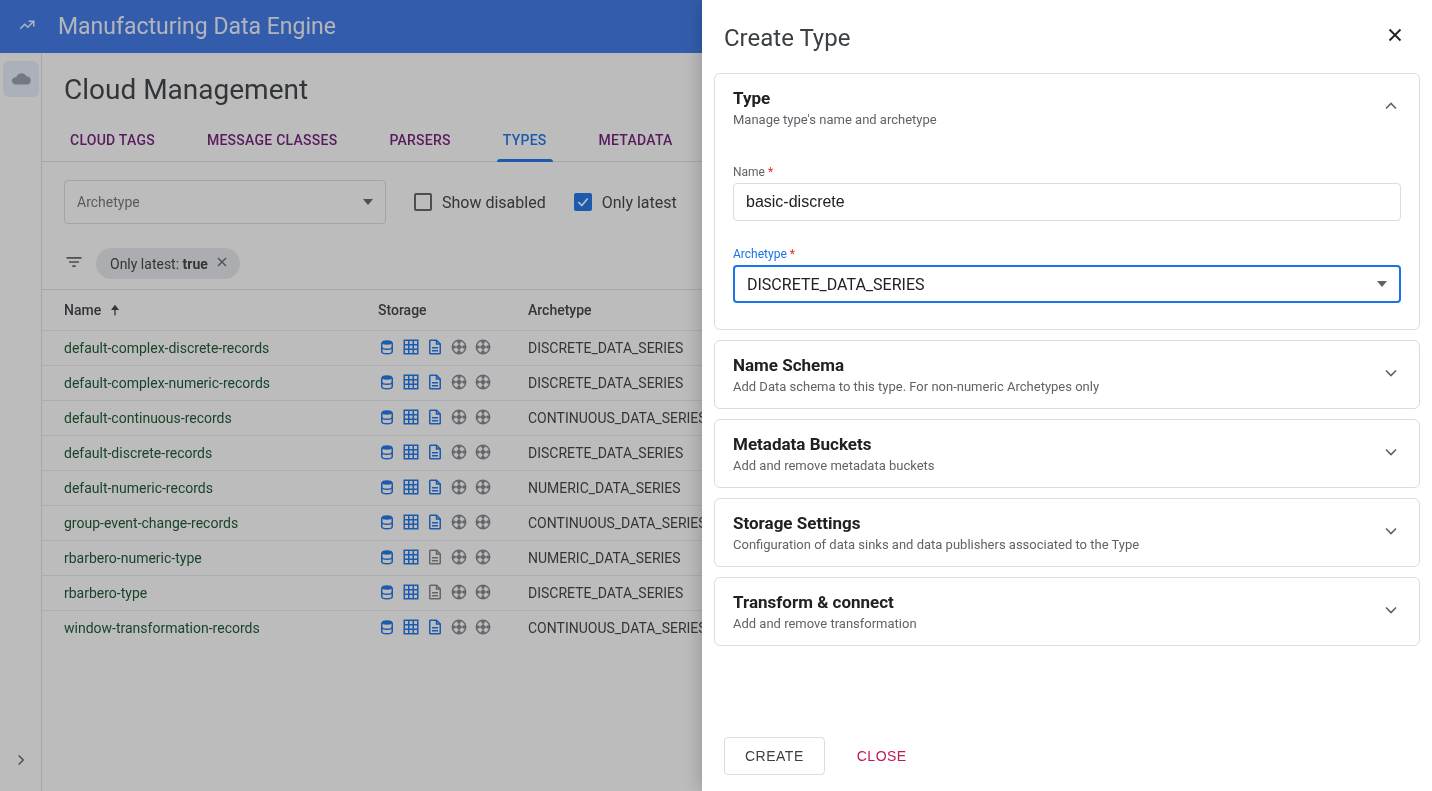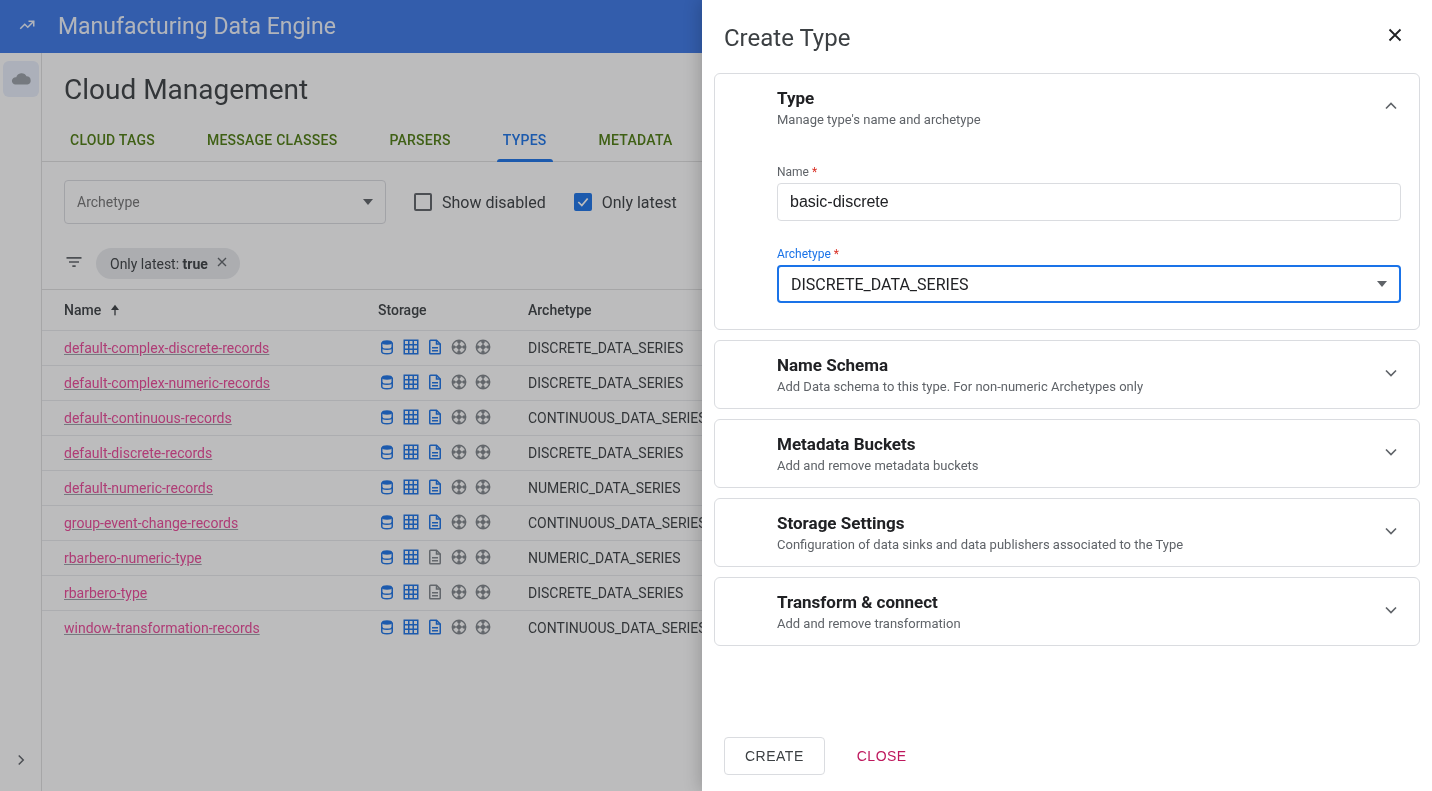--- a/index.html
+++ b/index.html
@@ -21,21 +21,21 @@
   .sidebar { width: 42px; background: #fff; border-right: 1px solid #e0e0e0; display: flex; flex-direction: column; align-items: center; justify-content: space-between; padding: 8px 0; }
   .sidebar .cloud-icon { width: 36px; height: 36px; border-radius: 6px; background: #e8eefb; display:flex; align-items:center; justify-content:center;}
   .sidebar .cloud-icon svg { width: 22px; height: 22px; }
   .sidebar .chevron { font-size: 18px; color: #5f6368; padding: 10px 0; cursor: pointer; }
 
   .main { flex: 1; padding: 0; }
   .page-title { font-size: 28px; font-weight: 400; padding: 20px 22px 12px; color: #3c4043; }
 
   
   .tabs { display: flex; gap: 40px; border-bottom: 1px solid #e0e0e0; padding: 0 22px; }
-  .tab { padding: 14px 6px 13px; color: #4d7c0f; font-size: 14px; font-weight: 500; letter-spacing: 0.25px; cursor: pointer; position: relative; }
+  .tab { padding: 14px 6px 13px; color: #701a75; font-size: 14px; font-weight: 500; letter-spacing: 0.25px; cursor: pointer; position: relative; }
   .tab.active { color: #1a73e8; }
   .tab.active::after { content:""; position:absolute; left:0; right:0; bottom:-1px; height:3px; background:#1a73e8; border-radius:3px 3px 0 0;}
 
   
   .filter-row { display:flex; align-items:center; gap:28px; padding: 18px 22px 8px; }
   .archetype-select { width: 322px; height: 44px; border: 1px solid #dadce0; border-radius: 4px; display:flex; align-items:center; justify-content:space-between; padding: 0 12px; color:#757575; background:#fff; cursor:pointer; }
   .archetype-select svg { width: 10px; height: 10px; }
   .check-wrap { display:flex; align-items:center; gap:10px; font-size:16px; color:#3c4043; cursor:pointer;}
   .checkbox { width: 18px; height:18px; border: 2px solid #5f6368; border-radius: 2px; display:inline-flex; align-items:center; justify-content:center;}
   .checkbox.checked { background:#1a73e8; border-color:#1a73e8; color:#fff;}
@@ -47,40 +47,40 @@
   .chip { background:#e8eaed; border-radius:16px; padding:6px 10px 6px 14px; display:flex; align-items:center; gap:6px; font-size:14px; color:#3c4043; cursor:pointer;}
   .chip svg { width: 16px; height:16px; }
 
   
   .table { border-top: 1px solid #e0e0e0; margin-top: 4px;}
   .thead, .trow { display:grid; grid-template-columns: 314px 150px auto; padding: 0 22px; align-items:center; }
   .thead { height: 40px; font-weight:500; color:#3c4043; font-size:14px;}
   .thead .sort { display:flex; align-items:center; gap:6px;}
   .thead .sort svg { width: 16px; height:16px;}
   .trow { height: 35px; border-top: 1px solid #e8eaed; font-size:14px;}
-  .namecell a { color:#ec4899; text-decoration: underline; text-decoration-color:#9aa0a6; cursor:pointer;}
+  .namecell a { color:#14532d; text-decoration-color:#9aa0a6; cursor:pointer;}
   .storage-icons { display:flex; gap:6px; align-items:center;}
   .storage-icons svg { width:18px; height:18px; }
   .ico-blue { color:#1a73e8; }
   .ico-grey { color:#80868b; }
   .archcell { color:#3c4043; }
 
   
   .dim { position:absolute; inset:0; background: rgba(32,33,36,0.3); }
 
   
   .drawer { position:absolute; top:0; right:0; bottom:0; width: 730px; background:#fff;
     box-shadow: -2px 0 16px rgba(0,0,0,0.2); display:flex; flex-direction:column;}
   .drawer-header { display:flex; justify-content:space-between; align-items:center; padding: 20px 22px 12px;}
   .drawer-title { font-size: 24px; font-weight:400; color:#3c4043;}
   .drawer-close { font-size:22px; cursor:pointer; color:#3c4043; padding:4px;}
 
   .drawer-body { flex:1; padding: 6px 12px 0; overflow-y:auto; }
 
-  .dpanel { border:1px solid #dadce0; border-radius:6px; margin-bottom:10px;padding-left:44px; }
+  .dpanel { border:1px solid #dadce0; border-radius:6px; margin-bottom:10px; }
   .dpanel-head { display:flex; justify-content:space-between; align-items:center; padding: 14px 18px; cursor:pointer;}
   .dpanel-titles { }
   .dpanel-title { font-size:17px; font-weight:700; color:#202124;}
   .dpanel-sub { font-size:13px; color:#5f6368; margin-top:4px;}
   .dpanel-chev { color:#5f6368; }
   .dpanel-chev svg { width:20px; height:20px;}
   .dpanel-body { padding: 10px 18px 26px; }
 
   .field { margin-top: 14px;}
   .field-label { font-size:12px; color:#5f6368; margin-bottom:4px; display:block;}

